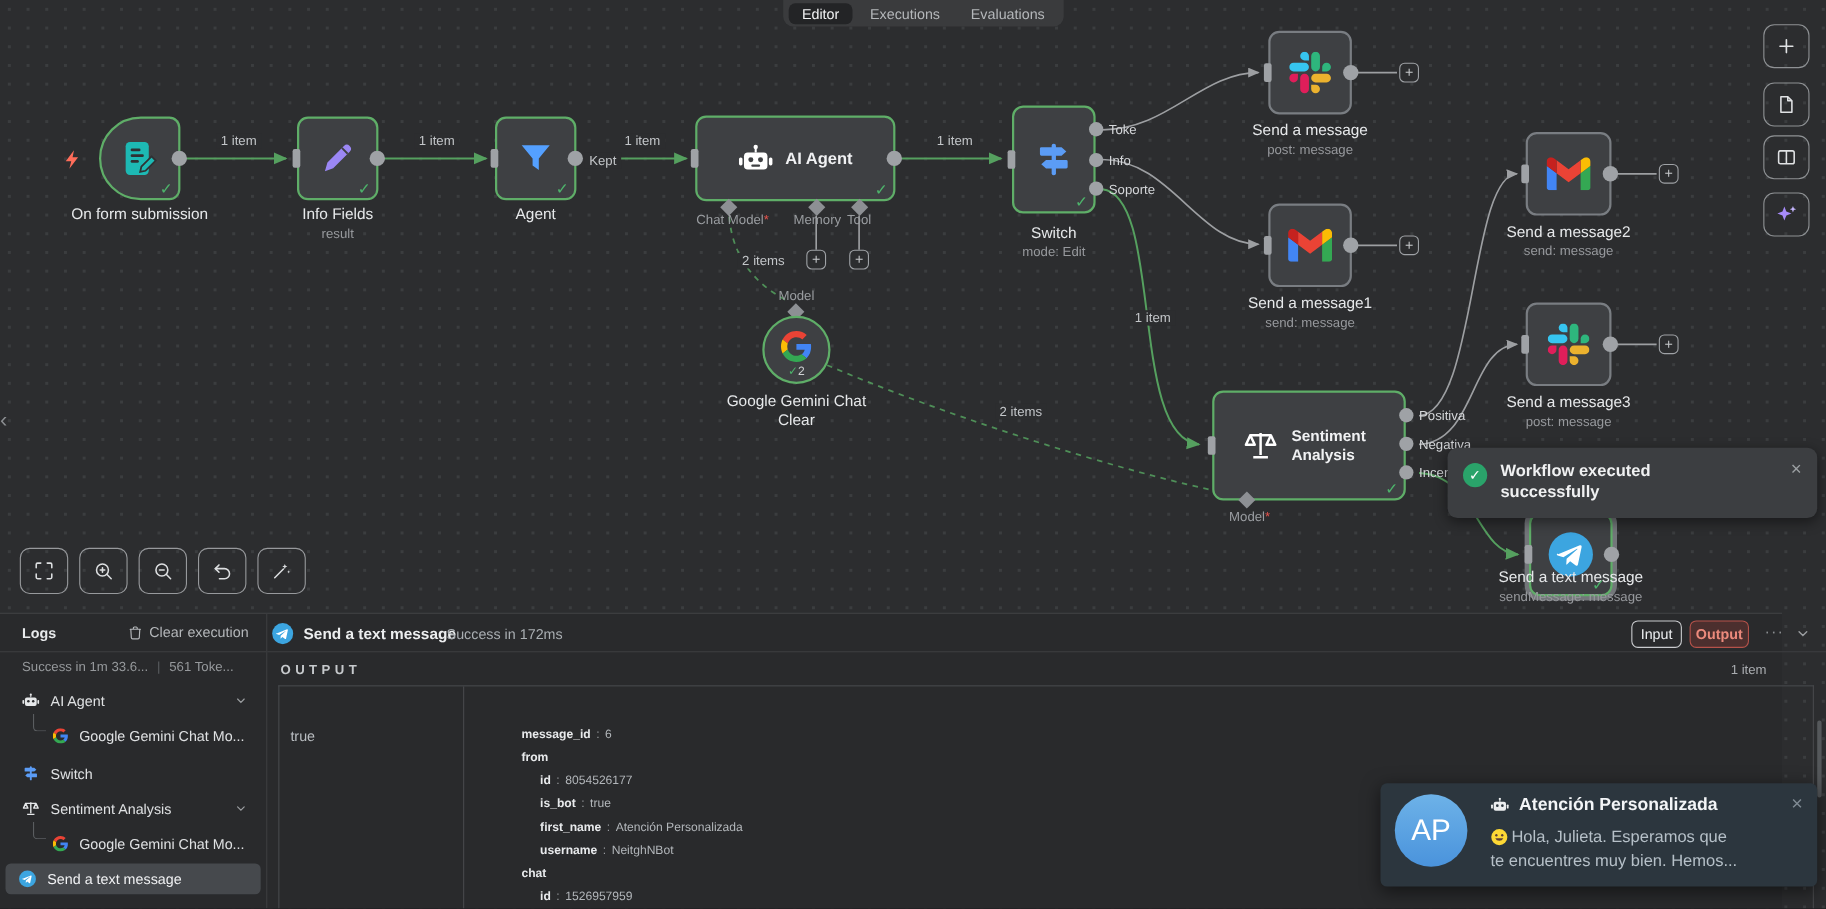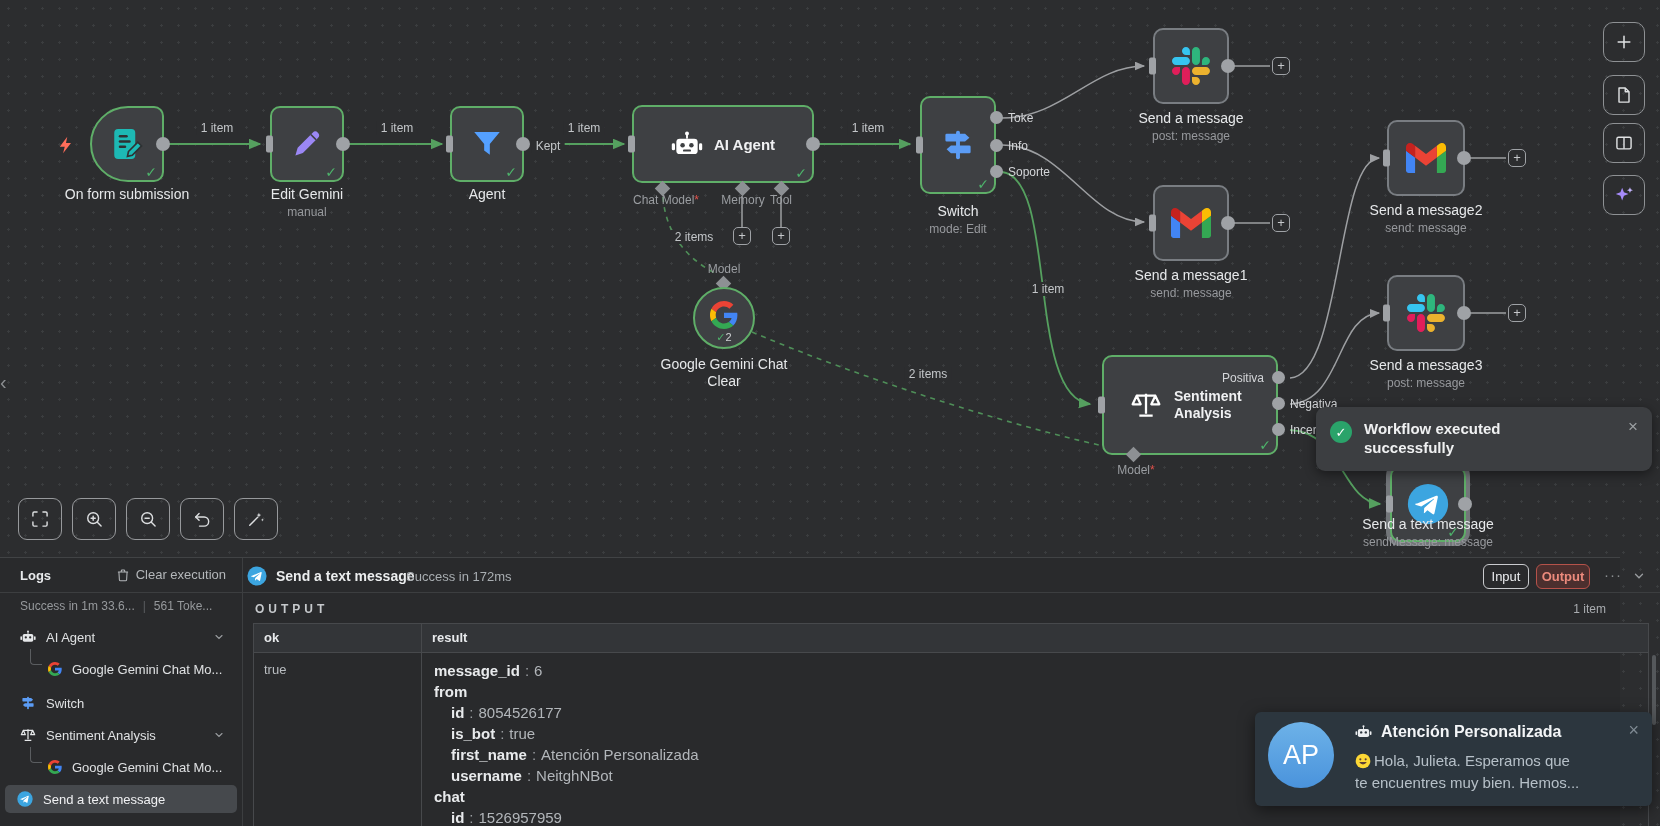--- a/index.html
+++ b/index.html
@@ -82,21 +82,21 @@
   .more{position:absolute;left:1604px;top:8px;color:#8a8d90;font-size:15px;letter-spacing:1px;}
   .more::before{content:"···";}
   .hchev{position:absolute;left:1632px;top:11px;color:#9a9da0;}
   .sect{position:absolute;left:255px;top:44px;font-size:12px;font-weight:bold;letter-spacing:4px;color:#c6c9cc;}
   .count{position:absolute;right:14px;top:44px;font-size:12px;color:#a9acb0;}
   .tbl{position:absolute;left:253px;top:65px;width:1396px;height:204px;border:1px solid #47494c;border-bottom:none;}
   .thead{position:absolute;left:0;top:0;width:100%;height:29px;background:#333538;border-bottom:1px solid #47494c;}
   .th{position:absolute;top:6px;font-size:13px;font-weight:bold;color:#e8eaec;}
   .col-div{position:absolute;left:167px;top:0;height:100%;border-left:1px solid #47494c;}
   .okv{position:absolute;left:10px;top:38px;font-size:13px;color:#b9bdc1;}
-  .rrow{position:absolute;font-size:15px;white-space:nowrap;}
+  .rrow{position:absolute;font-size:11px;white-space:nowrap;margin-left:40px;}
   .rk{font-weight:bold;color:#e8eaec;}
   .rsep{color:#9a9da1;margin:0 5px;}
   .rv{color:#b2b6ba;}
   .scrollthumb{position:absolute;left:1652px;top:655px;width:4px;height:70px;background:#55585b;border-radius:2px;z-index:7;}
   
   .popup{position:absolute;left:1255px;top:712px;width:397px;height:94px;z-index:10;background:#2c363e;
     border-radius:6px;box-shadow:0 4px 16px rgba(0,0,0,.5);}
   .avatar{position:absolute;left:13px;top:10px;width:66px;height:66px;border-radius:50%;
     background:linear-gradient(180deg,#6db2e8,#4a93dc);color:#fff;font-size:27px;font-weight:500;
     display:flex;align-items:center;justify-content:center;}
@@ -174,22 +174,22 @@
 
   <div class="node" style="left:270px;top:106px;width:74px;height:76px">
     <svg width="34" height="34" viewBox="0 0 24 24">
       <path d="M3.8 20.2l1.6-5.6L16 4a2.6 2.6 0 013.7 3.7L9.1 18.3l-5.3 1.9z" fill="#9b87f5"></path>
       <path d="M14.7 5.3l3.7 3.7" stroke="#3e4043" stroke-width="1.2"></path>
     </svg>
     <span class="nin"></span>
     <span class="nout"></span>
     <span class="check"></span>
   </div>
-  <div class="nlabel" style="left:307px;top:186px">Edit Gemini</div>
-  <div class="nsub" style="left:307px;top:205px">manual</div>
+  <div class="nlabel" style="left:307px;top:186px">Info Fields</div>
+  <div class="nsub" style="left:307px;top:205px">result</div>
 
   <div class="node" style="left:450px;top:106px;width:74px;height:76px">
     <svg width="34" height="34" viewBox="0 0 24 24">
       <path d="M3 3.5h18l-7 8.5v7.5L10 16.5V12z" fill="#54a0ff"></path>
     </svg>
     <span class="nin"></span>
     <span class="nout"></span>
     <span class="check"></span>
   </div>
   <div class="nlabel" style="left:487px;top:186px">Agent</div>
@@ -322,38 +322,43 @@
       <path d="M5 5l-3 6.5h6z"></path>
         <path d="M19 5l-3 6.5h6z"></path>
     </svg>
     <span style="font-size:14px;font-weight:600;color:#f0f1f3;width:76px;line-height:17px">Sentiment Analysis</span>
     <span class="nin"></span>
     <span class="check"></span>
   </div>
   <span class="dot" style="left:1272px;top:371px"></span>
   <span class="dot" style="left:1272px;top:397px"></span>
   <span class="dot" style="left:1272px;top:423px"></span>
-  <span class="dot-label" style="left:1222px;top:371px">Positiva</span>
+  <span class="dot-label" style="left:1290px;top:371px">Positiva</span>
   <span class="dot-label" style="left:1290px;top:397px">Negativa</span>
   <span class="dot-label" style="left:1290px;top:423px">Incer</span>
   <span class="dia" style="left:1128px;top:449px"></span>
   <div class="port-label" style="left:1136px;top:463px"><span>Model</span><span class="req">*</span></div>
 
   <div class="node sel" style="left:1390px;top:466px;width:76px;height:76px;z-index:4">
     <svg width="42" height="42" viewBox="0 0 24 24">
       <circle cx="12" cy="12" r="11.5" fill="#3ca5e0"></circle>
       <path d="M5.4 11.9l11.3-4.6c.6-.25 1.1.12.9 1l-1.9 9c-.14.63-.55.78-1.1.48l-2.95-2.18-1.42 1.37c-.16.16-.3.3-.6.3l.2-3 5.55-5c.24-.2-.05-.33-.37-.12l-6.87 4.3-2.96-.93c-.64-.2-.65-.64.14-.96z" fill="#fff"></path>
     </svg>
     <span class="nin"></span>
     <span class="nout"></span>
     <span class="check"></span>
   </div>
   <div class="nlabel" style="left:1428px;top:516px;z-index:4">Send a text message</div>
   <div class="nsub" style="left:1428px;top:535px;z-index:4">sendMessage: message</div>
 
+  <div class="tabbar">
+    <span class="tab active">Editor</span>
+    <span class="tab">Executions</span>
+    <span class="tab">Evaluations</span>
+  </div>
 
   <div class="side-btn" style="top:22px">
     <svg width="20" height="20" viewBox="0 0 24 24" fill="none" stroke="currentColor" stroke-width="1.8" stroke-linecap="round">
         <path d="M12 5v14M5 12h14"></path>
       </svg>
   </div>
   <div class="side-btn" style="top:75px">
     <svg width="20" height="20" viewBox="0 0 24 24" fill="none" stroke="currentColor" stroke-width="1.7" stroke-linejoin="round">
         <path d="M6 3.5h7.5L18 8v12.5H6z"></path>
         <path d="M13.5 3.5V8H18"></path>
@@ -521,24 +526,20 @@
         <svg width="14" height="14" viewBox="0 0 24 24" fill="none" stroke="currentColor" stroke-width="2.2" stroke-linecap="round">
           <path d="M6 9l6 6 6-6"></path>
         </svg>
       </span>
     <div class="hdiv" style="left:243px;width:1417px"></div>
 
     <span class="sect">OUTPUT</span>
     <span class="count">1 item</span>
 
     <div class="tbl">
-      <div class="thead">
-        <span class="th" style="left:10px">ok</span>
-        <span class="th" style="left:178px">result</span>
-      </div>
       <div class="col-div"></div>
       <span class="okv">true</span>
       <div class="rrow" style="left:180px;top:38px"><span class="rk">message_id</span><span class="rsep">:</span><span class="rv">6</span></div>
       <div class="rrow" style="left:180px;top:59px"><span class="rk">from</span></div>
       <div class="rrow" style="left:197px;top:80px"><span class="rk">id</span><span class="rsep">:</span><span class="rv">8054526177</span></div>
       <div class="rrow" style="left:197px;top:101px"><span class="rk">is_bot</span><span class="rsep">:</span><span class="rv">true</span></div>
       <div class="rrow" style="left:197px;top:122px"><span class="rk">first_name</span><span class="rsep">:</span><span class="rv">Atención Personalizada</span></div>
       <div class="rrow" style="left:197px;top:143px"><span class="rk">username</span><span class="rsep">:</span><span class="rv">NeitghNBot</span></div>
       <div class="rrow" style="left:180px;top:164px"><span class="rk">chat</span></div>
       <div class="rrow" style="left:197px;top:185px"><span class="rk">id</span><span class="rsep">:</span><span class="rv">1526957959</span></div>

